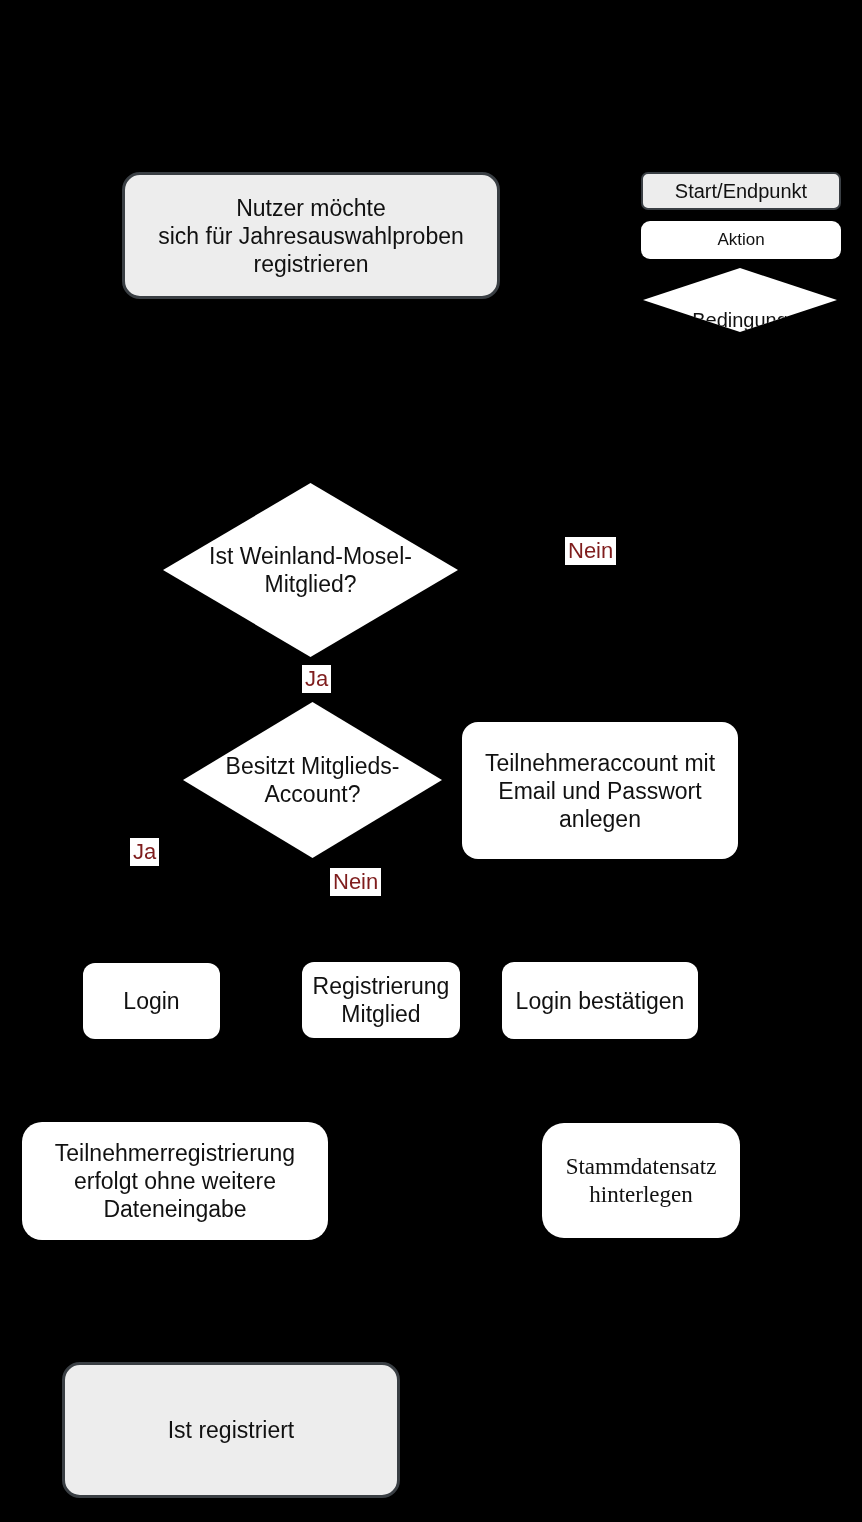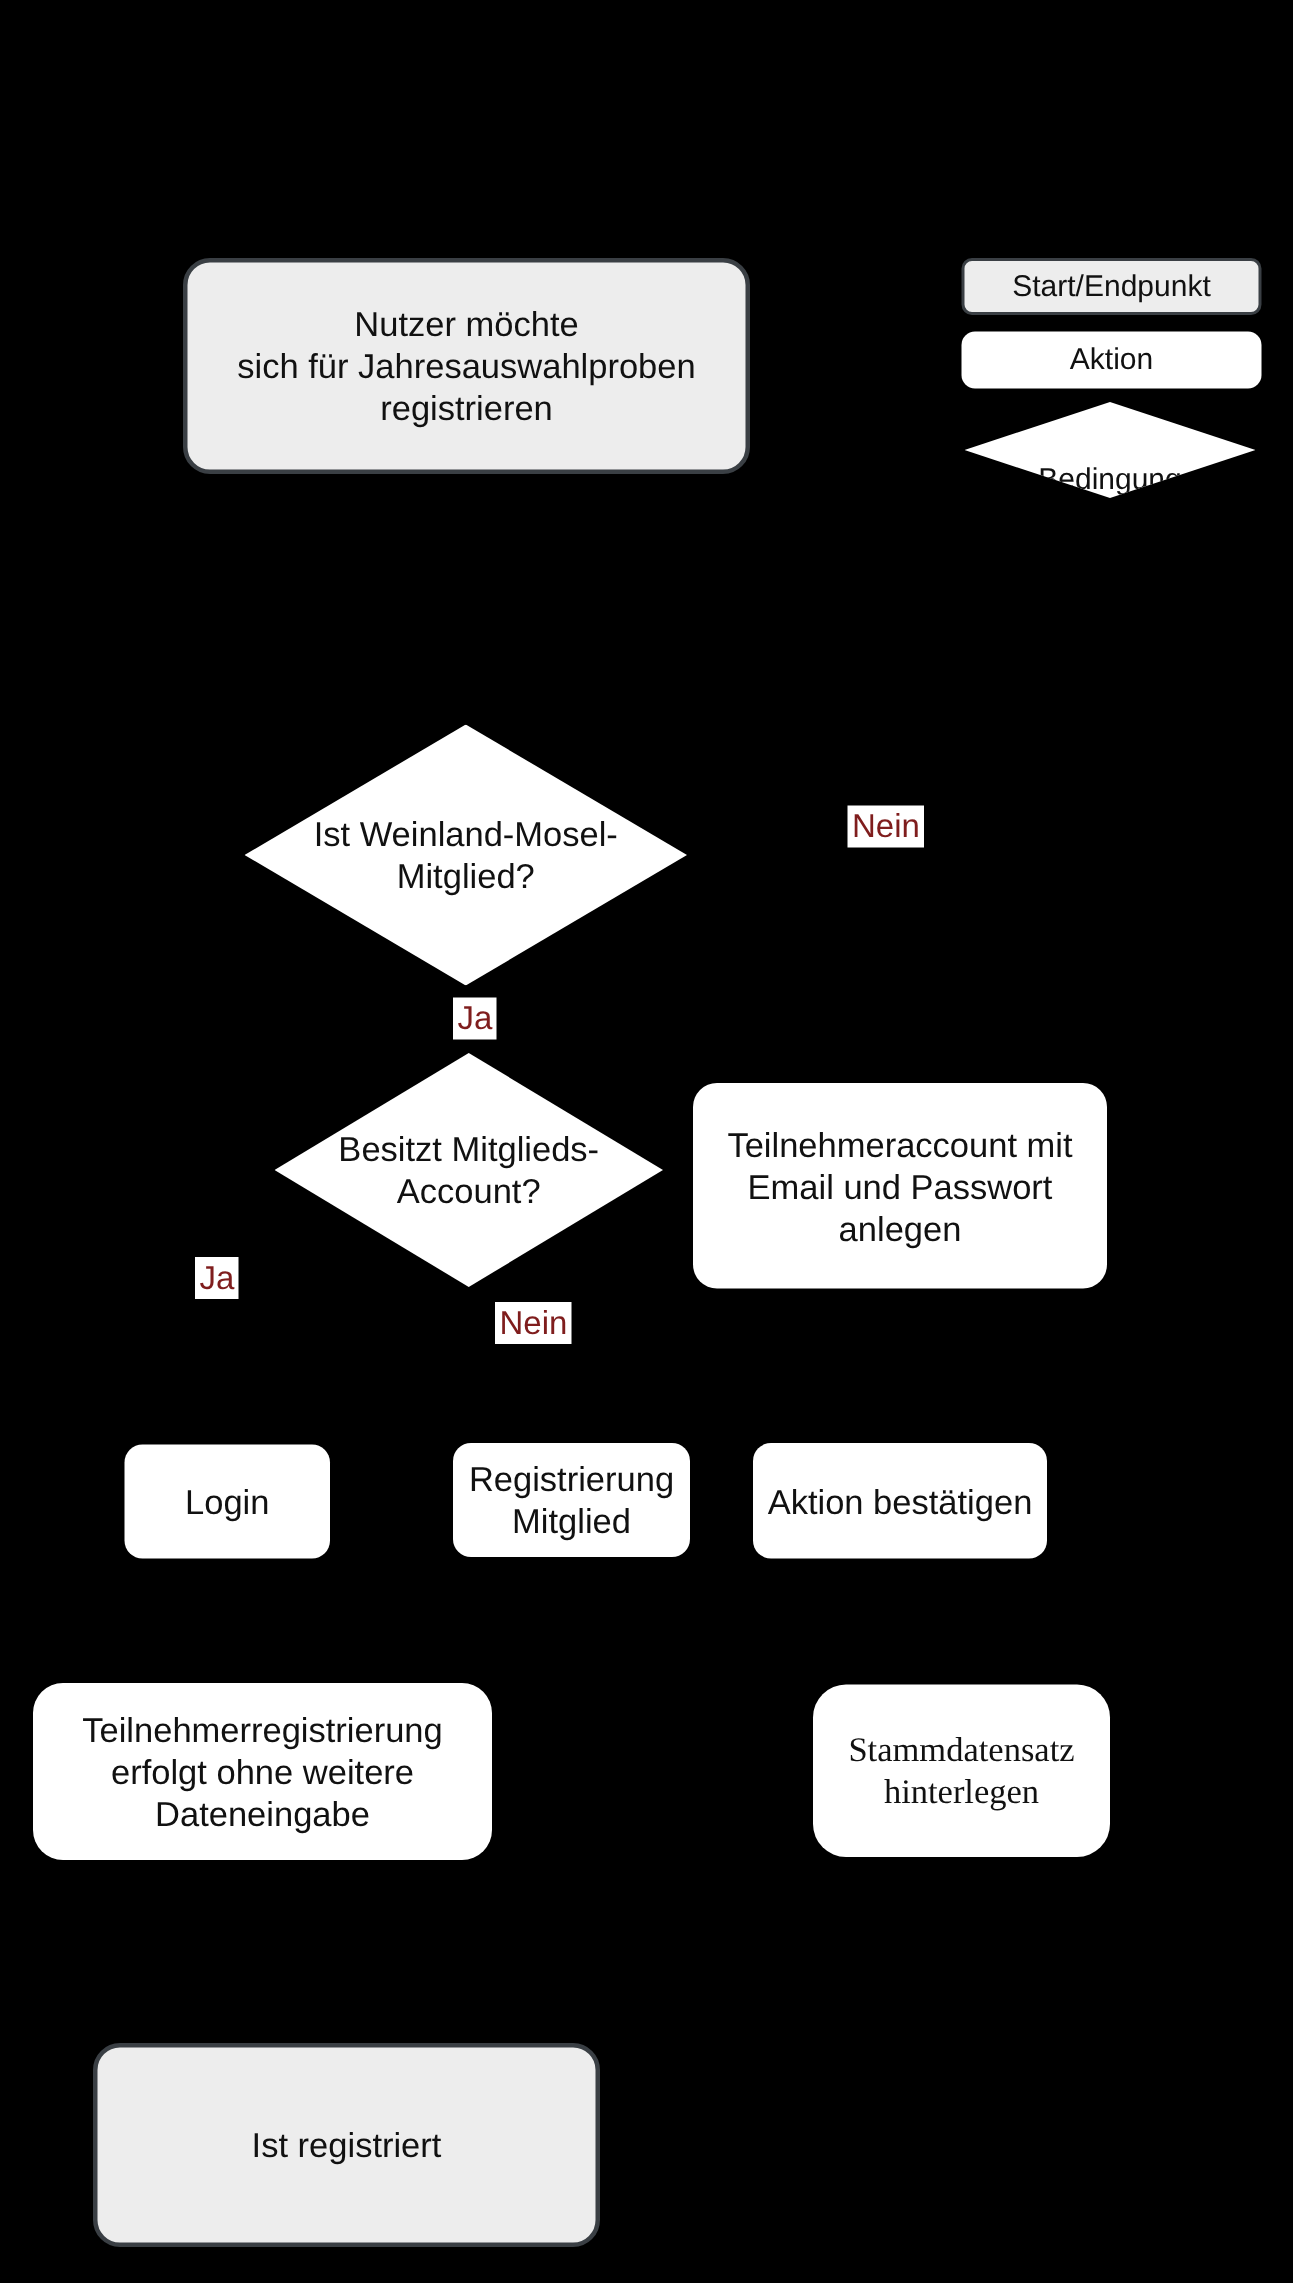--- a/index.html
+++ b/index.html
@@ -43,23 +43,23 @@
     position: absolute;
     background: #ffffff;
     color: #7f1d1d;
     font-size: 22px;
     line-height: 28px;
     padding: 0 3px;
     white-space: nowrap;
   }
 
   
-  #n-start { left: 122px; top: 172px; width: 378px; height: 144px; border-radius: 18px; }
+  #n-start { left: 122px; top: 172px; width: 378px; height: 127px; border-radius: 18px; }
   #legend-start { left: 641px; top: 172px; width: 200px; height: 38px; border-radius: 7px; border-width: 2px; font-size: 20px; line-height: 24px; }
-  #legend-action { left: 641px; top: 221px; width: 200px; height: 38px; border-radius: 9px; font-size: 20px; line-height: 24px; }
+  #legend-action { left: 641px; top: 221px; width: 200px; height: 38px; border-radius: 9px; font-size: 17px; line-height: 24px; }
   #legend-cond { left: 643px; top: 268px; width: 194px; height: 64px; font-size: 20px; line-height: 24px; align-items: flex-end; }
 
   #n-cond-mitglied { left: 163px; top: 483px; width: 295px; height: 174px; }
   #n-cond-account { left: 183px; top: 702px; width: 259px; height: 156px; }
   #n-teilnehmeraccount { left: 462px; top: 722px; width: 276px; height: 137px; border-radius: 16px; }
   #n-login { left: 83px; top: 963px; width: 137px; height: 76px; border-radius: 12px; }
   #n-registrierung { left: 302px; top: 962px; width: 158px; height: 76px; border-radius: 12px; }
   #n-email { left: 502px; top: 962px; width: 196px; height: 77px; border-radius: 12px; }
   #n-teilnehmerregistrierung { left: 22px; top: 1122px; width: 306px; height: 118px; border-radius: 20px; }
   #n-stammdaten { left: 542px; top: 1123px; width: 198px; height: 115px; border-radius: 22px; font-family: Liberation Serif, serif; }
@@ -115,21 +115,21 @@
   <span class="edge-label" id="lbl-nein2">Nein</span>
 
   <div class="node action" id="n-login">
     <span class="node-text">Login</span>
   </div>
   <div class="node action" id="n-registrierung">
     <span class="node-text">Registrierung
 Mitglied</span>
   </div>
   <div class="node action" id="n-email">
-    <span class="node-text">Aktion bestätigen</span>
+    <span class="node-text">Login bestätigen</span>
   </div>
 
   <div class="node action" id="n-teilnehmerregistrierung">
     <span class="node-text">Teilnehmerregistrierung
 erfolgt ohne weitere
 Dateneingabe</span>
   </div>
   <div class="node action" id="n-stammdaten">
     <span class="node-text">Stammdatensatz
 hinterlegen</span>

